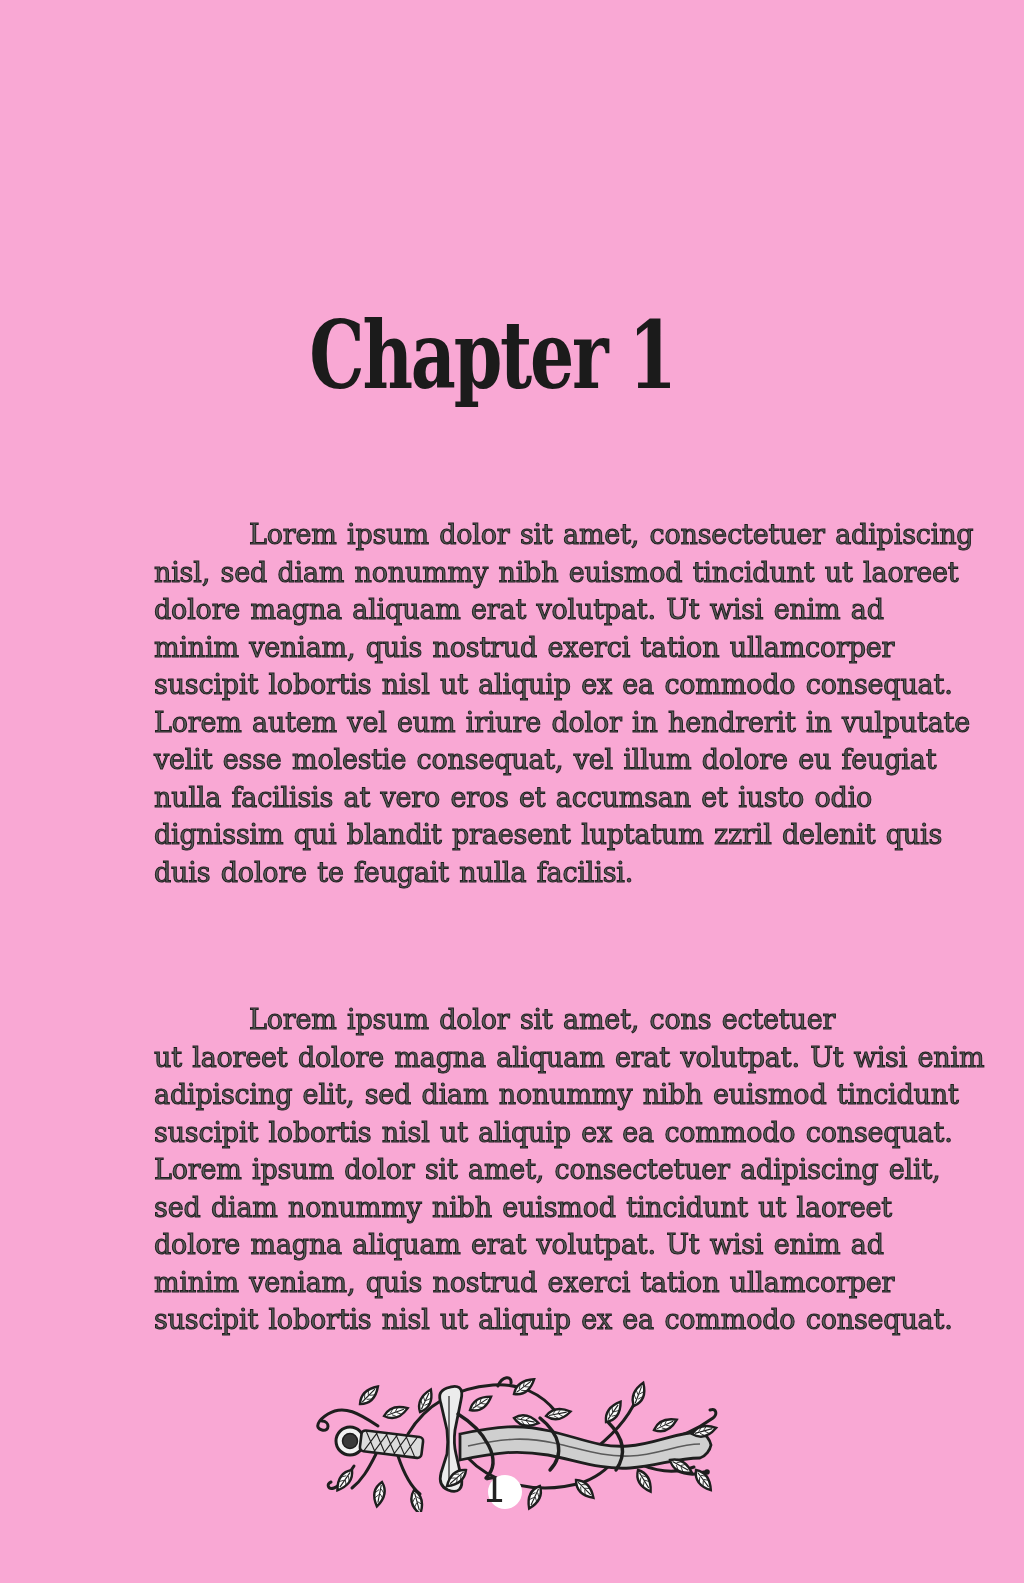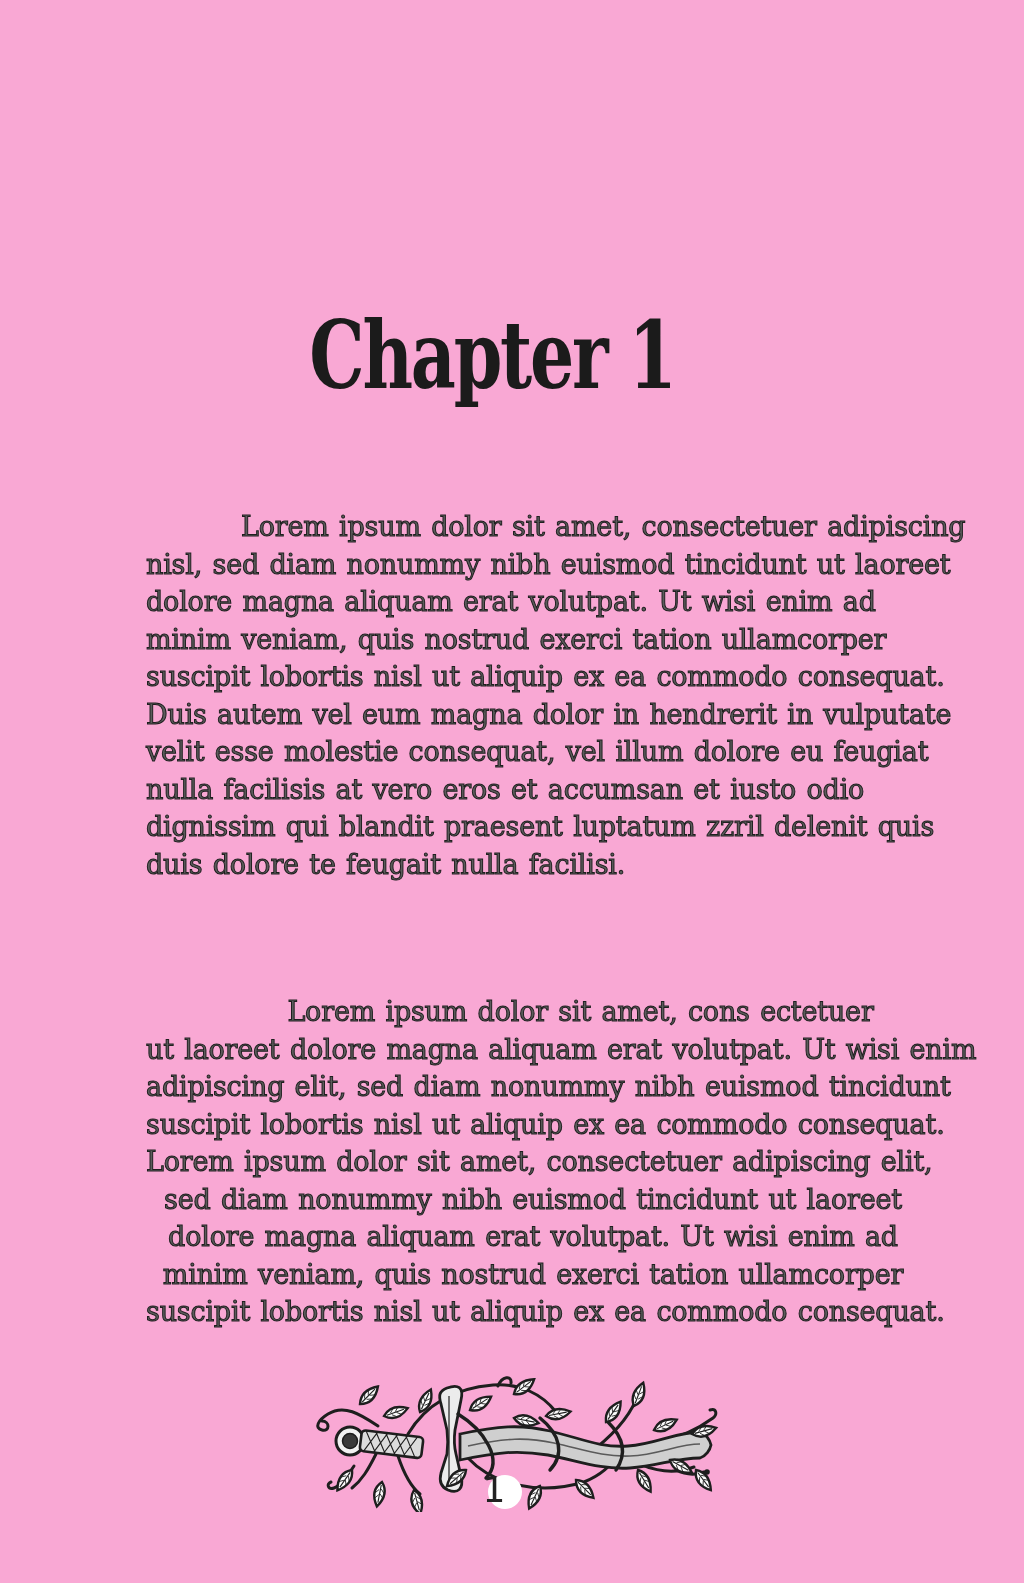--- a/index.html
+++ b/index.html
@@ -32,22 +32,22 @@
     left:138px;
     top:500px;
     width:790px;
     font-size:27px;
     line-height:37.5px;
     color:#5c5c5c;
     -webkit-text-stroke:1px #1f1f1f;
     letter-spacing:-0.2px;
     word-spacing:2px;
   }
-  .paragraph{margin:8px;}
-  .paragraph.second{margin-top:110px;text-align:center;}
+  .paragraph{margin:16px;}
+  .paragraph.second{margin-top:110px;}
   .line{white-space:nowrap;}
   .line.indent{padding-left:95px;}
   .divider{
     position:absolute;
     left:308px;
     top:1374px;
     width:412px;
     height:138px;
   }
   .divider svg{display:block;width:100%;height:100%;}
@@ -71,21 +71,21 @@
 
   <h1 class="chapter-title">Chapter 1</h1>
 
   <div class="body-text">
     <div class="paragraph">
       <div class="line indent">Lorem ipsum dolor sit amet, consectetuer adipiscing</div>
       <div class="line">nisl, sed diam nonummy nibh euismod tincidunt ut laoreet</div>
       <div class="line">dolore magna aliquam erat volutpat. Ut wisi enim ad</div>
       <div class="line">minim veniam, quis nostrud exerci tation ullamcorper</div>
       <div class="line">suscipit lobortis nisl ut aliquip ex ea commodo consequat.</div>
-      <div class="line">Duis autem vel eum magna dolor in hendrerit in vulputate</div>
+      <div class="line">Lorem autem vel eum iriure dolor in hendrerit in vulputate</div>
       <div class="line">velit esse molestie consequat, vel illum dolore eu feugiat</div>
       <div class="line">nulla facilisis at vero eros et accumsan et iusto odio</div>
       <div class="line">dignissim qui blandit praesent luptatum zzril delenit quis</div>
       <div class="line">duis dolore te feugait nulla facilisi.</div>
     </div>
     <div class="paragraph second">
       <div class="line indent">Lorem ipsum dolor sit amet, cons ectetuer</div>
       <div class="line">ut laoreet dolore magna aliquam erat volutpat. Ut wisi enim</div>
       <div class="line">adipiscing elit, sed diam nonummy nibh euismod tincidunt</div>
       <div class="line">suscipit lobortis nisl ut aliquip ex ea commodo consequat.</div>

